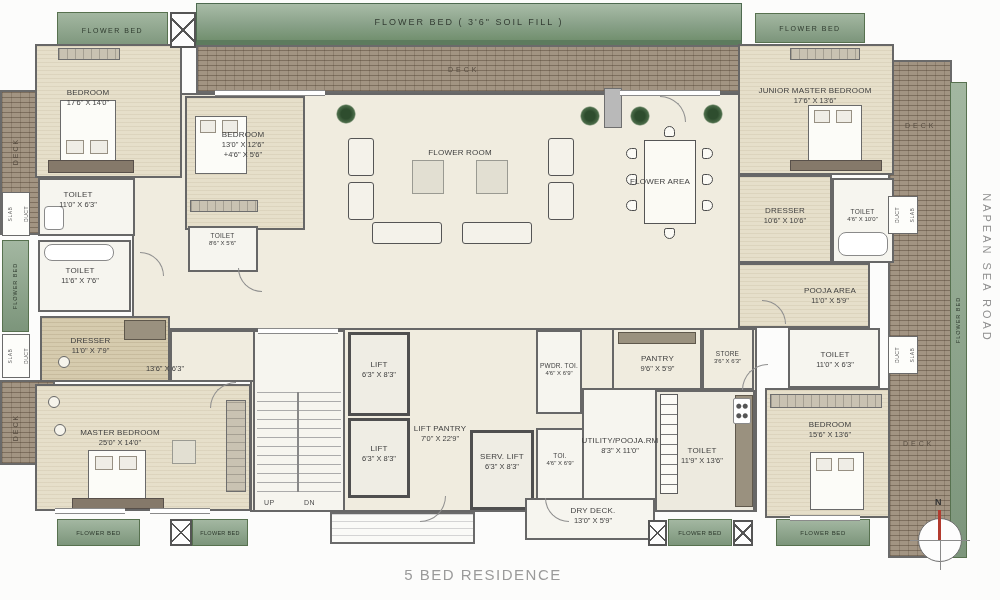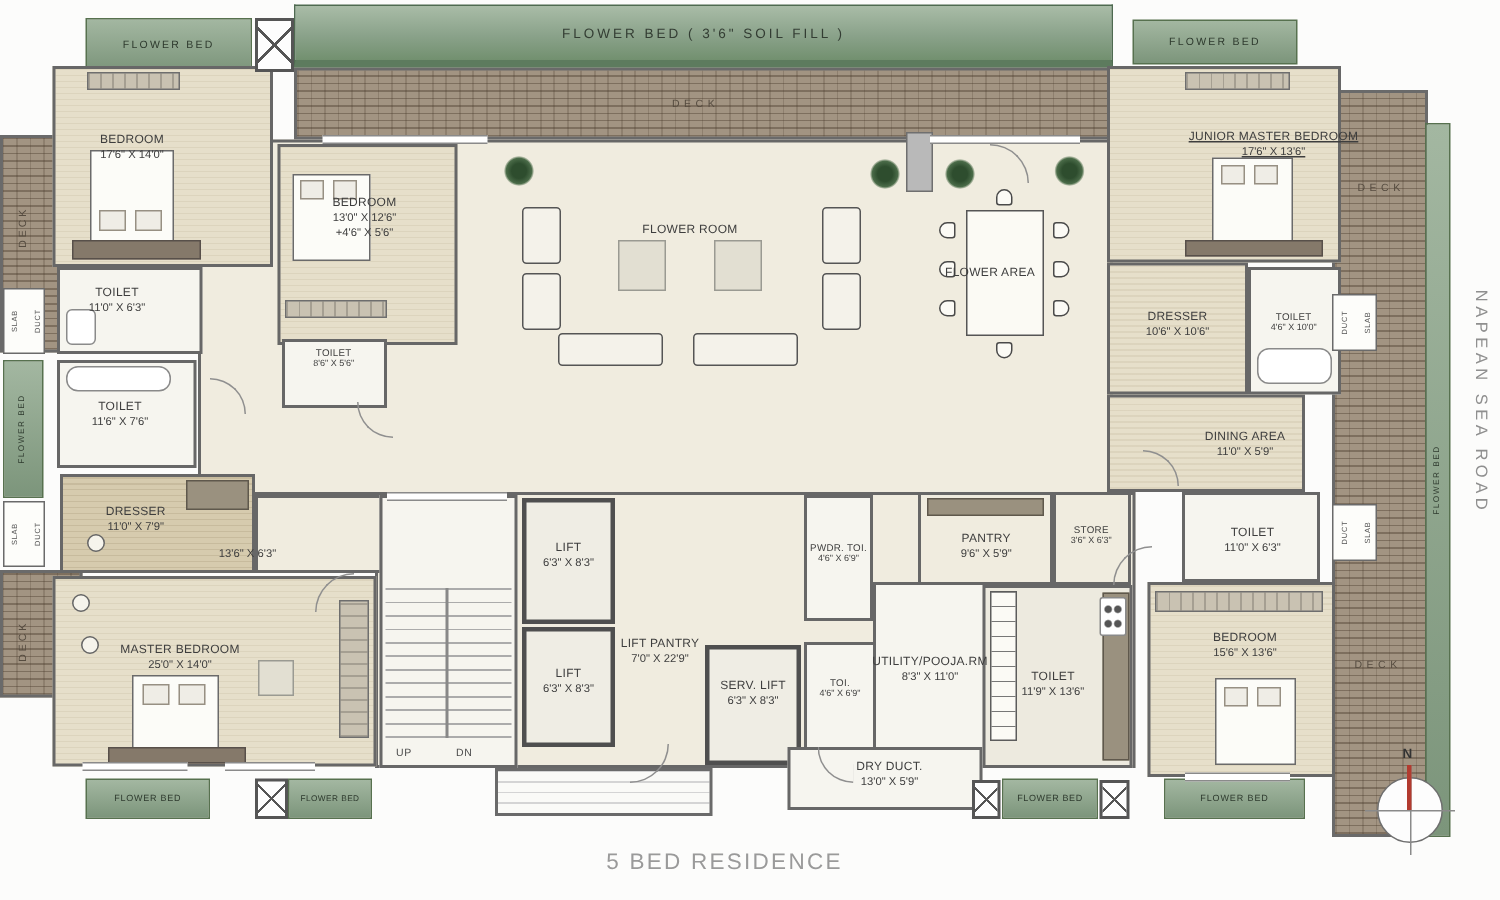--- a/index.html
+++ b/index.html
@@ -322,44 +322,44 @@
     </div>
   <div class="rlabel sm" style="left:700px;top:350px;width:55px;">
     <span class="rn">STORE</span>
     <span class="rd">3'6" X 6'3"</span>
     </div>
   <div class="rlabel" style="left:662px;top:446px;width:80px;">
     <span class="rn">TOILET</span>
     <span class="rd">11'9" X 13'6"</span>
     </div>
   <div class="rlabel" style="left:548px;top:506px;width:90px;">
-    <span class="rn">DRY DUCT.</span>
+    <span class="rn">DRY DECK.</span>
     <span class="rd">13'0" X 5'9"</span>
     </div>
   <div class="rlabel" style="left:790px;top:286px;width:80px;">
-    <span class="rn">DINING AREA</span>
+    <span class="rn">POOJA AREA</span>
     <span class="rd">11'0" X 5'9"</span>
     </div>
   <div class="rlabel" style="left:795px;top:350px;width:80px;">
     <span class="rn">TOILET</span>
     <span class="rd">11'0" X 6'3"</span>
     </div>
   <div class="rlabel" style="left:775px;top:420px;width:110px;">
     <span class="rn">BEDROOM</span>
     <span class="rd">15'6" X 13'6"</span>
     </div>
   <div class="rlabel" style="left:745px;top:206px;width:80px;">
     <span class="rn">DRESSER</span>
     <span class="rd">10'6" X 10'6"</span>
     </div>
   <div class="rlabel sm" style="left:830px;top:208px;width:65px;">
     <span class="rn">TOILET</span>
     <span class="rd">4'6" X 10'0"</span>
     </div>
-  <div class="rlabel" style="left:779px;top:86px;width:140px;text-decoration:underline;">
+  <div class="rlabel" style="left:745px;top:86px;width:140px;">
     <span class="rn">JUNIOR MASTER BEDROOM</span>
     <span class="rd">17'6" X 13'6"</span>
     </div>
 
   <div class="decklbl" style="left:448px;top:66px;">DECK</div>
   <div class="decklbl vert" style="left:2px;top:148px;letter-spacing:2px;">DECK</div>
   <div class="decklbl vert" style="left:2px;top:424px;letter-spacing:2px;">DECK</div>
   <div class="decklbl" style="left:905px;top:122px;">DECK</div>
   <div class="decklbl" style="left:903px;top:440px;">DECK</div>
 

